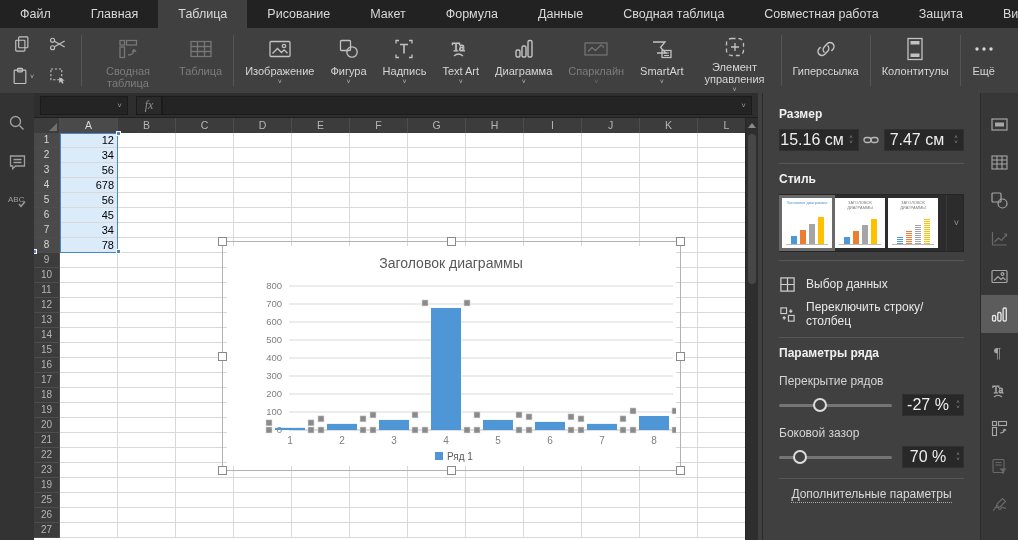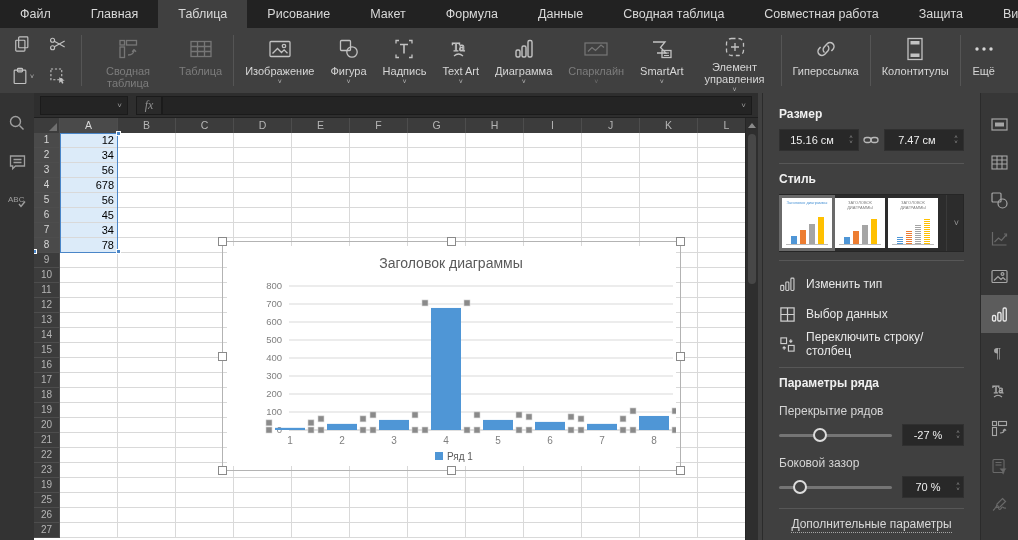--- a/index.html
+++ b/index.html
@@ -65,21 +65,21 @@
   .chart-paper { position:absolute; left:5px; top:5px; width:449px; height:220px; background:#ffffff; }
   .fhandle { position:absolute; width:9px; height:9px; background:#fff; border:1px solid #8a8a8a; z-index:6; }
 
   
   .panel { position:absolute; left:762px; top:93px; width:218px; bottom:0; background:#404040; border-left:1px solid #2b2b2b; padding:10px 16px 0; color:#d4d4d4; font-size:12px; }
   .ph { color:#f0f0f0; font-weight:bold; font-size:12px; margin:4px 0 8px; }
   .size-labels { display:flex; margin-bottom:4px; }
   .size-labels span:first-child { width:110px; }
   .size-inputs { display:flex; align-items:center; margin-bottom:12px; }
   .pinput { width:84px; height:22px; background:#282828; border:1px solid #303030; display:flex; align-items:center; }
-  .pinput input { flex:1; width:50px; background:transparent; border:none; outline:none; color:#eee; font-size:11px; text-align:center; }
+  .pinput input { flex:1; width:50px; background:transparent; border:none; outline:none; color:#eee; font-size:16px; text-align:center; }
   .spin { display:flex; flex-direction:column; align-items:center; justify-content:center; width:14px; color:#9a9a9a; font-size:6px; line-height:5px; }
   .link-ico { width:26px; display:flex; justify-content:center; color:#b8b8b8; }
   .pdiv { height:1px; background:#575757; margin:8px 0; }
   .style-strip { height:58px; background:#2c2c2c; border:1px solid #262626; display:flex; align-items:center; padding:2px; position:relative; }
   .thumb { width:50px; height:50px; background:#fff; margin-right:3px; position:relative; padding:3px 4px; display:flex; flex-direction:column; }
   .thumb.selected { outline:3px solid #6a6a6a; }
   .thumb .ttitle { font-size:4px; line-height:4.5px; color:#7a7a7a; text-align:center; height:10px; overflow:hidden; letter-spacing:0; }
   .thumb .ttitle.one { color:#4f96d6; white-space:nowrap; }
   .mini-bars { flex:1; display:flex; align-items:flex-end; justify-content:center; gap:3px; border-bottom:1px solid #bbb; padding-bottom:0; }
   .mini-bars i { display:block; width:6px; }
@@ -907,28 +907,20 @@
         <i style="height:7px;background:repeating-linear-gradient(0deg,#4f96d6 0 1px,#fff 1px 2px)"></i>
         <i style="height:13px;background:repeating-linear-gradient(0deg,#ed7d31 0 1px,#fff 1px 2px)"></i>
         <i style="height:19px;background:repeating-linear-gradient(0deg,#a5a5a5 0 1px,#fff 1px 2px)"></i>
         <i style="height:25px;background:repeating-linear-gradient(0deg,#ffc000 0 1px,#fff 1px 2px)"></i>
       </div>
     </div>
     <span class="strip-chev">˅</span>
   </div>
   <div class="pdiv"></div>
   <div class="prow">
-    <svg width="17" height="17" viewBox="0 0 20 20" fill="none" stroke="#cfcfcf" stroke-width="1.3">
-        <rect x="2" y="11" width="3.6" height="6" rx="1"></rect>
-        <rect x="8" y="7" width="3.6" height="10" rx="1"></rect>
-        <rect x="14" y="2.5" width="3.6" height="14.5" rx="1"></rect>
-      </svg>
-    <span>Изменить тип</span>
-  </div>
-  <div class="prow">
     <svg width="17" height="17" viewBox="0 0 18 18" fill="none" stroke="#cfcfcf" stroke-width="1.3">
         <rect x="2" y="2" width="14" height="14"></rect>
         <path d="M2 9h14M9 2v14"></path>
       </svg>
     <span>Выбор данных</span>
   </div>
   <div class="prow">
     <svg width="17" height="17" viewBox="0 0 18 18" fill="none" stroke="#cfcfcf" stroke-width="1.2">
         <rect x="2" y="2" width="6" height="6"></rect>
         <rect x="10" y="10" width="6" height="6"></rect>

